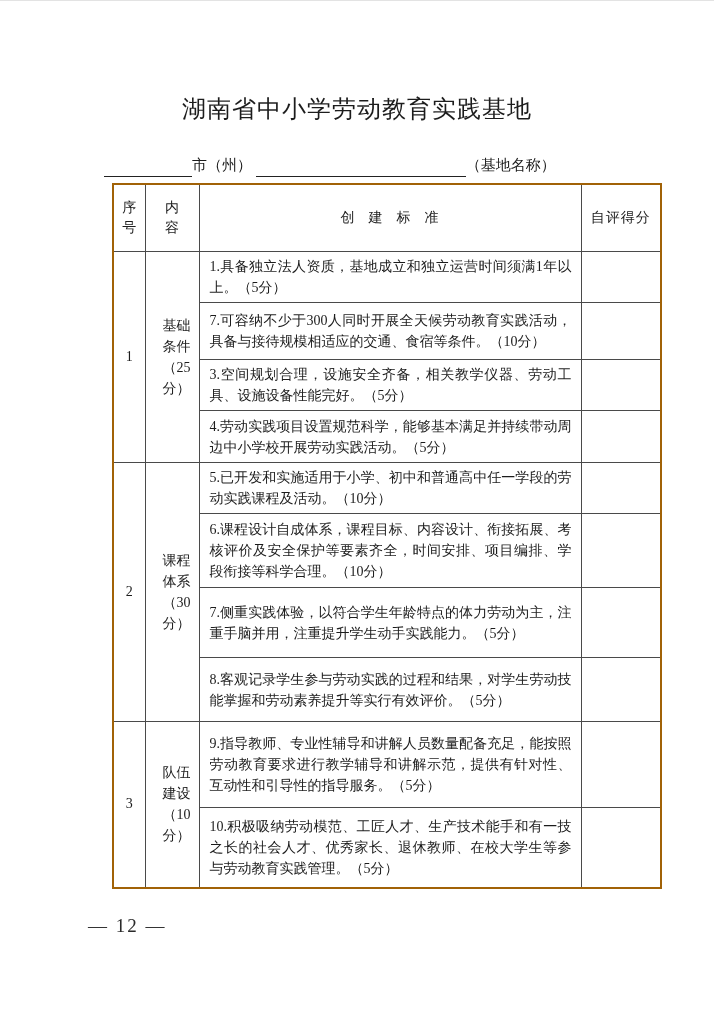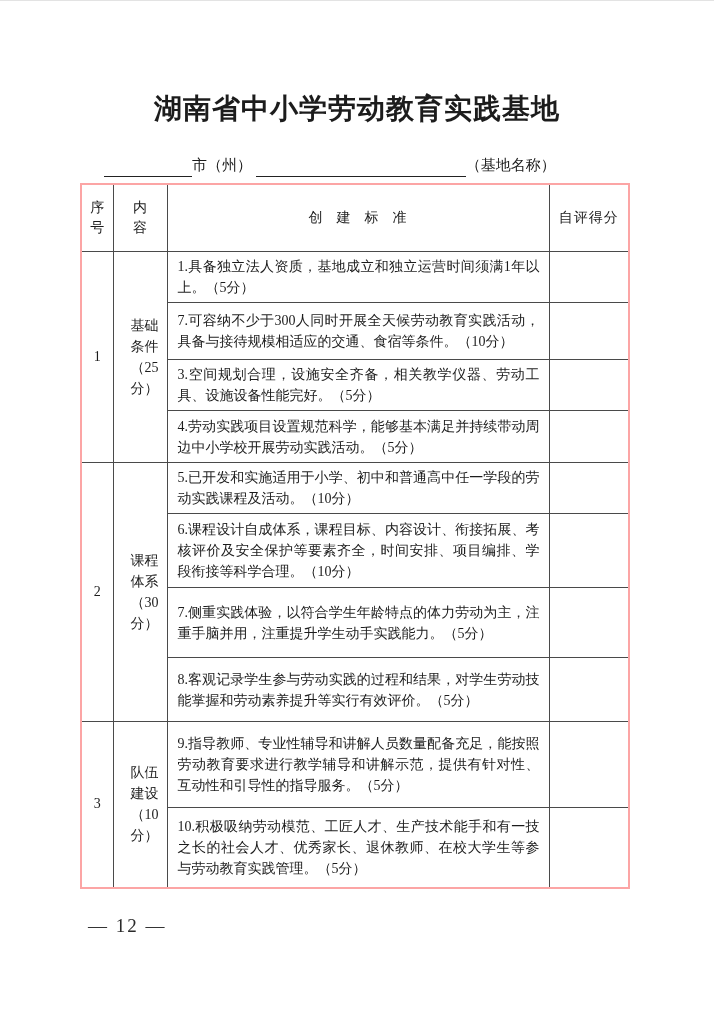--- a/index.html
+++ b/index.html
@@ -2,32 +2,32 @@
 <html><head>
 <meta charset="utf-8">
 <style>
   html,body { margin:0; padding:0; background:#fff; }
   .page {
     width:714px; height:1010px; background:#ffffff; position:relative;
     font-family:"Liberation Serif","DejaVu Serif",serif; color:#1c1c1c;
     border-top:1px solid #e3e3e3; box-sizing:border-box; overflow:hidden;
   }
   .title-block { padding-top:88px; text-align:center; }
-  .title-line { font-size:28px; font-weight:bold; line-height:40px; letter-spacing:1px; }
+  .title-line { font-size:24px; font-weight:normal; line-height:40px; letter-spacing:1px; }
 
   .subline { margin:24px 0 0 104px; font-size:15px; height:24px; white-space:nowrap; }
   .subline .lbl { vertical-align:bottom; line-height:24px; }
   .blank { display:inline-block; border-bottom:1px solid #222; height:18px; vertical-align:bottom; }
   .blank.b1 { width:88px; }
   .blank.b2 { width:210px; }
 
   table.eval {
     border-collapse:collapse; table-layout:fixed;
-    margin:6px 0 0 80px; width:548px;
-    border:2px solid #fca5a5;
+    margin:6px 0 0 112px; width:548px;
+    border:2px solid #a16207;
   }
   table.eval th, table.eval td {
     border:1px solid #4a4a4a; box-sizing:border-box;
     font-size:14px; font-weight:normal; vertical-align:middle;
     overflow:hidden;
   }
   th.th-no   { width:32px; padding:0 8px;  word-break:break-all; line-height:20px; text-align:center; }
   th.th-cat  { width:54px; padding:13px 19px; word-break:break-all; line-height:20px; }
   th.th-std  { width:382px; text-align:center; letter-spacing:14px; padding-left:14px; }
   th.th-score{ width:80px; text-align:center; letter-spacing:1px; }

